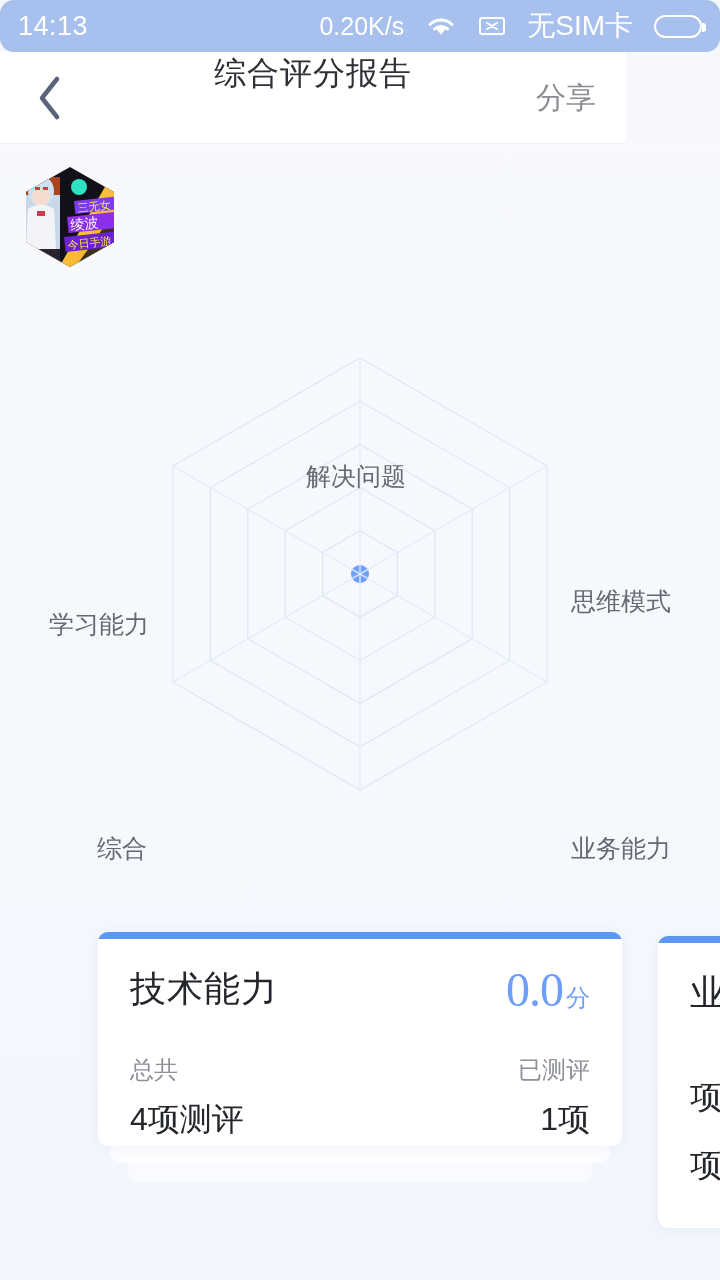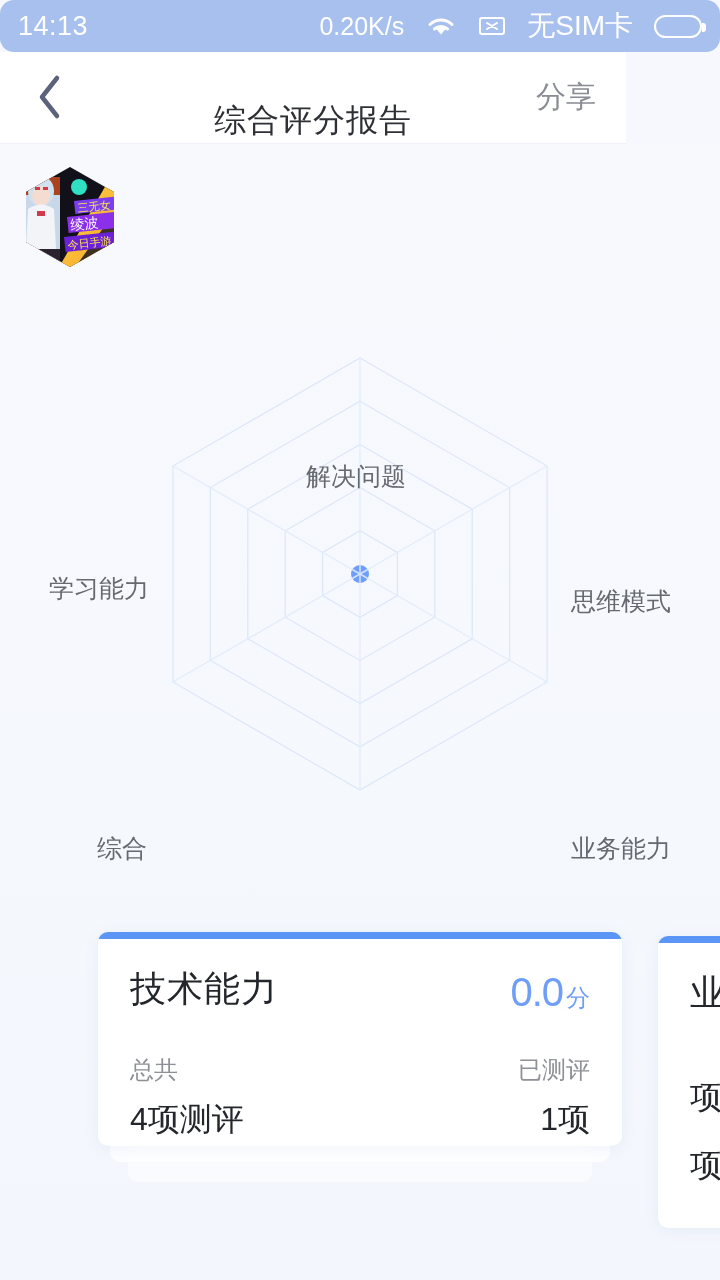--- a/index.html
+++ b/index.html
@@ -46,21 +46,21 @@
     background:#ffffff;
     border-radius:0 3px 3px 0;
   }
   #status-simtext { font-size:28px; }
 
   
   #navbar {
     position:absolute; top:52px; left:0;
     width:626px; height:92px;
     background:#ffffff;
-    display:flex; align-items:flex-end;
+    display:flex; align-items:flex-start;
     border-bottom:1px solid #eef1f7;
   }
   #back-btn {
     width:100px; height:92px;
     display:flex; align-items:center; justify-content:center;
   }
   #nav-title {
     position:absolute; left:0; right:0;
     text-align:center;
     font-size:32px; color:#2e3035;
@@ -130,21 +130,21 @@
     display:flex; align-items:flex-end; justify-content:space-between;
   }
   .card-title {
     font-size:36px; color:#23262b; letter-spacing:1px;
     white-space:nowrap;
   }
   .card-score {
     display:flex; align-items:baseline;
     color:#6e9ef7;
   }
-  .card-score-num { font-size:40px; line-height:1; letter-spacing:-1px; }
+  .card-score-num { font-size:48px; line-height:1; letter-spacing:-1px;font-family:Liberation Serif, serif; }
   .card-score-unit { font-size:24px; margin-left:3px; }
   .card-row2 {
     display:flex; justify-content:space-between;
     margin-top:40px;
     font-size:24px; color:#8d9096;
   }
   .card-row3 {
     display:flex; justify-content:space-between;
     margin-top:12px;
     font-size:32px; color:#23262b;
@@ -255,21 +255,21 @@
             <line x1="360" y1="430" x2="352.2" y2="434.5" stroke="#cfe0fb" stroke-width="1.6"></line>
             <line x1="360" y1="430" x2="352.2" y2="425.5" stroke="#cfe0fb" stroke-width="1.6"></line>
           </g>
       </svg>
 
       <div class="axis-label" style="left:306px; top:316px;">解决问题</div>
       <div class="axis-label" style="left:571px; top:441px;">思维模式</div>
       <div class="axis-label" style="left:571px; top:688px;">业务能力</div>
       <div class="axis-label active" style="left:309px; top:810px;">技术能力</div>
       <div class="axis-label" style="left:97px; top:688px;">综合</div>
-      <div class="axis-label" style="left:49px; top:428px;">学习能力</div>
+      <div class="axis-label" style="left:49px; top:464px;">学习能力</div>
     </div>
 
     <div id="cards">
 
       <div class="stack-shadow" style="left:128px; top:232px; width:464px; height:36px;"></div>
       <div class="stack-shadow" style="left:110px; top:212px; width:500px; height:36px; opacity:.8;"></div>
 
       <div class="score-card" style="left:98px; top:18px; width:524px; height:214px;">
         <div class="card-accent"></div>
         <div class="card-body">

